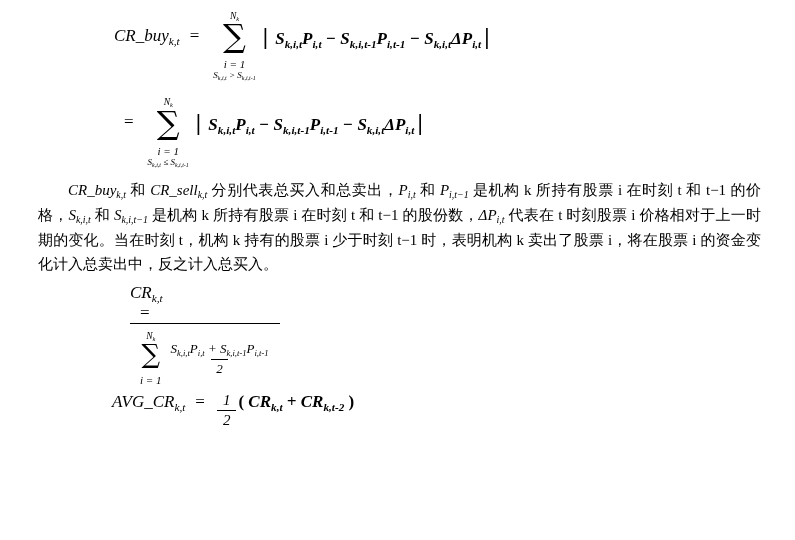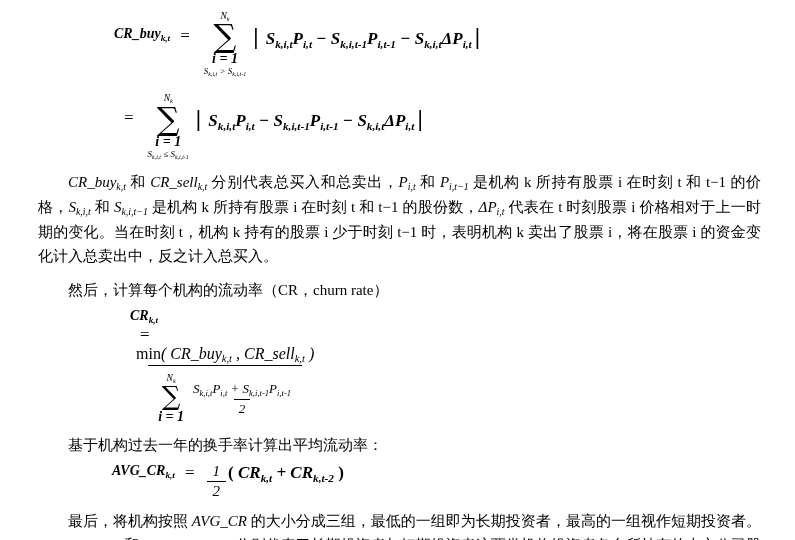--- a/index.html
+++ b/index.html
@@ -44,24 +44,23 @@
     align-items: flex-start;
     margin: 2px 0 0 0;
   }
   .eq1 { padding-left: 80px; }
   .eq2 { padding-left: 80px; margin-top: 16px; }
   .eq3 { padding-left: 96px; margin-top: 6px; flex-direction: column; }
   .eq4 { padding-left: 78px; margin-top: 6px; }
 
   .lhs {
     font-style: italic;
-    font-size: 14px;
+    font-size: 17px;
     white-space: nowrap;
     padding-top: 14px;
-    font-weight: bold;
   }
   .eq3 .lhs, .eq4 .lhs { padding-top: 0; }
   .eqsign {
     font-size: 17px;
     padding: 14px 10px 0 10px;
   }
   .eq3 .eqsign, .eq4 .eqsign { padding-top: 0; }
 
   .sub { font-size: 0.66em; vertical-align: -0.32em; font-style: italic; }
 
@@ -78,25 +77,24 @@
     font-size: 9.5px;
     font-style: italic;
     margin-bottom: 1px;
   }
   .sum .sigma {
     font-size: 32px;
     font-family: "DejaVu Serif", serif;
     line-height: 0.85;
   }
   .sum .lim-bot {
-    font-size: 14px;
-    font-style: italic;
-    margin-top: 2px;
-    white-space: nowrap;
-    font-weight: bold;
+    font-size: 11px;
+    font-style: italic;
+    margin-top: 9px;
+    white-space: nowrap;
   }
   .sum .lim-bot2 {
     font-size: 9px;
     font-style: italic;
     white-space: nowrap;
     margin-top: 1px;
   }
   .sum.small .sigma { font-size: 26px; }
 
   .bars {
@@ -172,56 +170,48 @@
     </span>
     <span class="rhsline">
       <span class="bars">|</span> S<span class="sub">k,i,t</span>P<span class="sub">i,t</span> − S<span class="sub">k,i,t-1</span>P<span class="sub">i,t-1</span> − S<span class="sub">k,i,t</span>ΔP<span class="sub">i,t</span><span class="bars">|</span>
     </span>
   </div>
 
   <p class="para indent">
     <span class="math">CR_buy<span class="sub">k,t</span></span> 和 <span class="math">CR_sell<span class="sub">k,t</span></span> 分别代表总买入和总卖出，<span class="math">P<span class="sub">i,t</span></span> 和 <span class="math">P<span class="sub">i,t−1</span></span> 是机构 k 所持有股票 i 在时刻 t 和 t−1 的价格，<span class="math">S<span class="sub">k,i,t</span></span> 和 <span class="math">S<span class="sub">k,i,t−1</span></span> 是机构 k 所持有股票 i 在时刻 t 和 t−1 的股份数，<span class="math">ΔP<span class="sub">i,t</span></span> 代表在 t 时刻股票 i 价格相对于上一时期的变化。当在时刻 t，机构 k 持有的股票 i 少于时刻 t−1 时，表明机构 k 卖出了股票 i，将在股票 i 的资金变化计入总卖出中，反之计入总买入。
   </p>
 
-  <p class="para indent">然后，计算每个机构的流动率（CR，churn rate）</p>
 
   <div class="eqblock eq3">
     <span class="lhs">CR<span class="sub">k,t</span></span>
     <span class="eqsign">=</span>
     <span class="frac">
-      <span class="num">
-        <span class="up">min</span>( CR_buy<span class="sub">k,t</span> , CR_sell<span class="sub">k,t</span> )
-      </span>
       <span class="den">
         <span class="denomsum">
           <span class="sum small">
             <span class="lim-top">N<span class="sub">k</span></span>
             <span class="sigma">∑</span>
             <span class="lim-bot">i = 1</span>
           </span>
           <span class="frac-inner">
             <span class="num2">S<span class="sub">k,i,t</span>P<span class="sub">i,t</span> + S<span class="sub">k,i,t-1</span>P<span class="sub">i,t-1</span></span>
             <span class="den2">2</span>
           </span>
         </span>
       </span>
     </span>
   </div>
 
-  <p class="para indent">基于机构过去一年的换手率计算出平均流动率：</p>
 
   <div class="eqblock eq4">
     <span class="lhs">AVG_CR<span class="sub">k,t</span></span>
     <span class="eqsign">=</span>
     <span class="frac thin half">
       <span class="num">1</span>
       <span class="den">2</span>
     </span>
     <span class="rhsline" style="padding-top:0;">
       <span class="paren">(</span> CR<span class="sub">k,t</span> + CR<span class="sub">k,t-2</span> <span class="paren">)</span>
     </span>
   </div>
 
-  <p class="para indent">
-    最后，将机构按照 <span class="math">AVG_CR</span> 的大小分成三组，最低的一组即为长期投资者，最高的一组视作短期投资者。INST_LONG 和 INST_SHORT 分别代表了长期投资者与短期投资者这两类机构投资者各自所持有的上市公司股票的比例。
-  </p>
 
 </div>
 
 </body></html>

